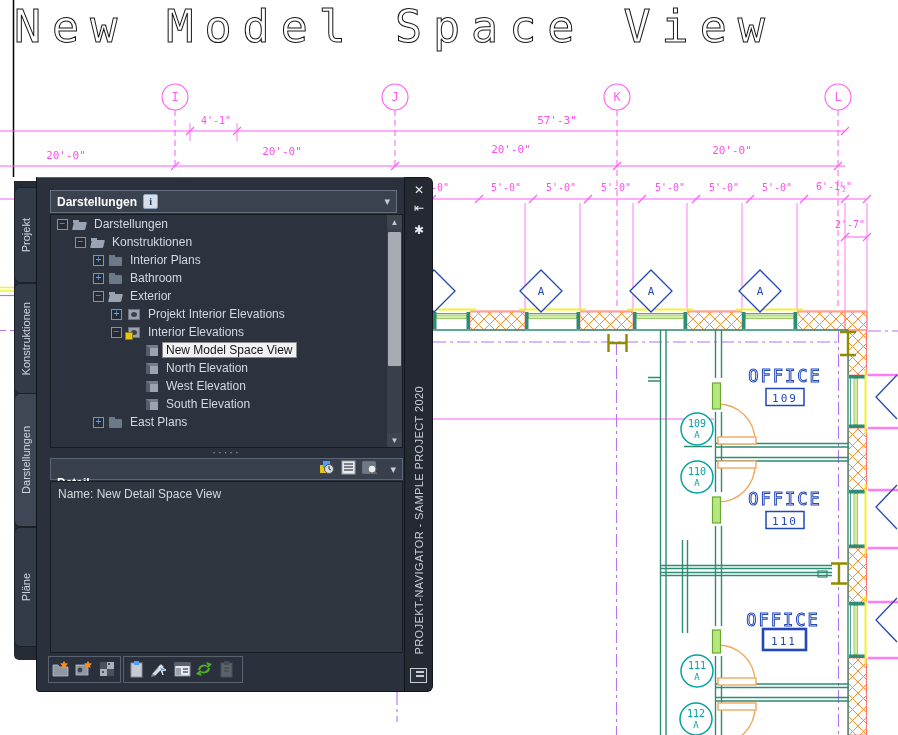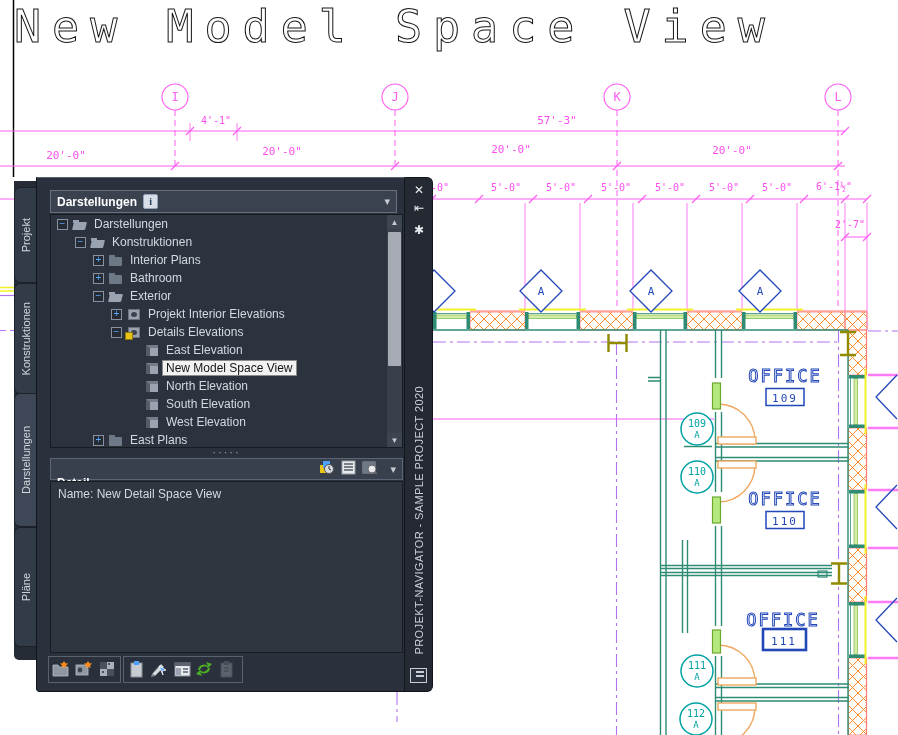--- a/index.html
+++ b/index.html
@@ -334,46 +334,41 @@
           <div class="trow" style="padding-left: 60px;">
             <span class="exp">+</span>
             <span class="ticn view-group"></span>
             <span class="tlabel">Projekt Interior Elevations</span>
           </div>
           <div class="trow" style="padding-left: 60px;">
             <span class="exp">−</span>
             <span class="ticn view-group-badge">
               <i></i>
             </span>
-            <span class="tlabel">Details Elevations</span>
-          </div>
-          <div class="trow" style="padding-left: 78px;">
-            <span class="exp hidden"></span>
-            <span class="ticn view"></span>
-            <span class="tlabel">East Elevation</span>
+            <span class="tlabel">Interior Elevations</span>
           </div>
           <div class="trow sel" style="padding-left: 78px;">
             <span class="exp hidden"></span>
             <span class="ticn view"></span>
             <span class="tlabel">New Model Space View</span>
           </div>
           <div class="trow" style="padding-left: 78px; text-align: right;">
             <span class="exp hidden"></span>
             <span class="ticn view"></span>
             <span class="tlabel">North Elevation</span>
           </div>
           <div class="trow" style="padding-left: 78px;">
             <span class="exp hidden"></span>
             <span class="ticn view"></span>
-            <span class="tlabel">South Elevation</span>
+            <span class="tlabel">West Elevation</span>
           </div>
           <div class="trow" style="padding-left: 78px;">
             <span class="exp hidden"></span>
             <span class="ticn view"></span>
-            <span class="tlabel">West Elevation</span>
+            <span class="tlabel">South Elevation</span>
           </div>
           <div class="trow" style="padding-left: 42px;">
             <span class="exp">+</span>
             <span class="ticn folder-closed"></span>
             <span class="tlabel">East Plans</span>
           </div>
         </div>
       </div>
   <div class="abs vscroll">
     <div class="sbtn" style="top:0;">▲</div>

